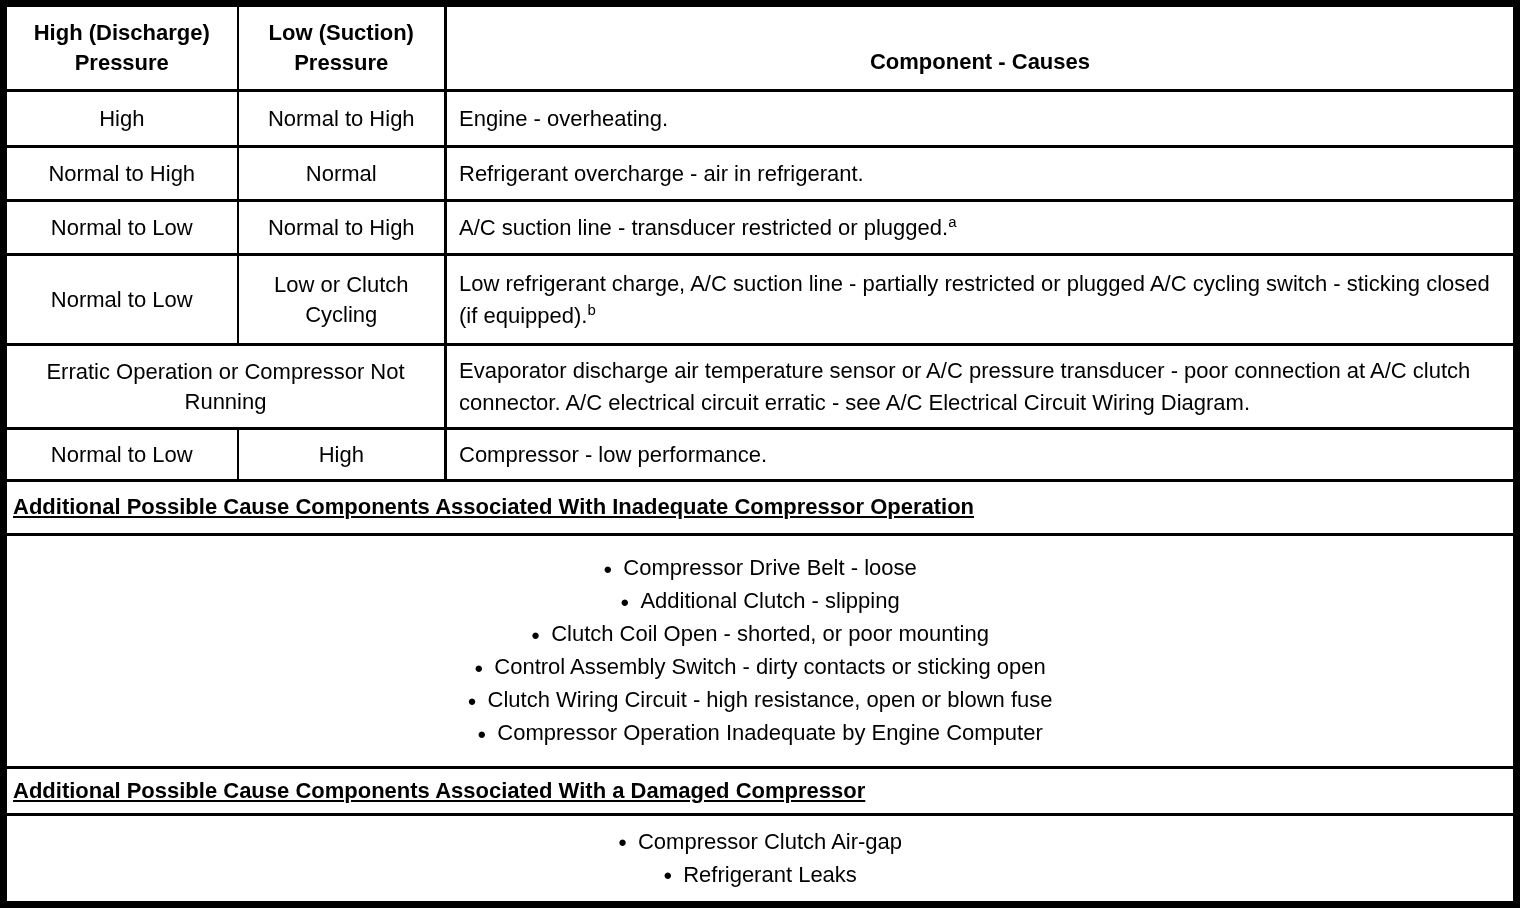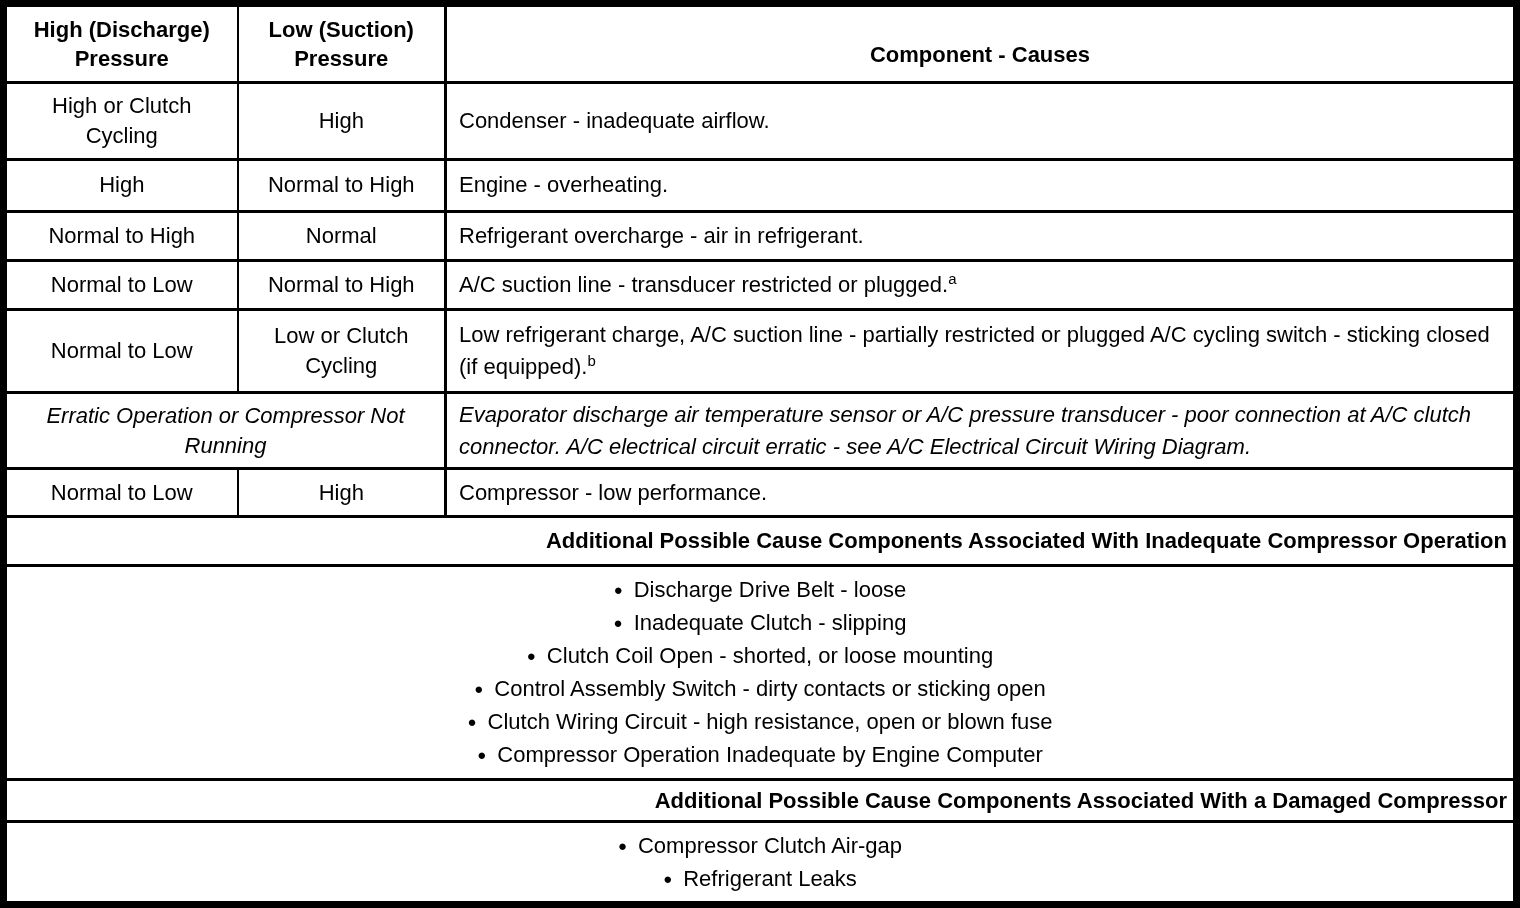--- a/index.html
+++ b/index.html
@@ -50,22 +50,23 @@
     line-height: 1.35;
   }
   td.cause {
     text-align: left;
     vertical-align: middle;
     padding: 2px 12px;
     line-height: 1.45;
   }
   td.section-title {
     font-weight: bold;
-    text-align: right;
-    vertical-align: middle;
+    text-align: left;
+    vertical-align: middle;
+    text-decoration: underline;
   }
   td.bullets-cell {
     vertical-align: middle;
     padding: 4px 0;
   }
   .bullet-line {
     display: flex;
     justify-content: center;
     align-items: center;
     height: 33px;
@@ -80,21 +81,21 @@
     vertical-align: super;
     line-height: 0;
   }
   
   tr.r-head  { height: 78px; }
   tr.r1 { height: 75px; }
   tr.r2 { height: 51px; }
   tr.r3 { height: 48px; }
   tr.r4 { height: 49px; }
   tr.r5 { height: 81px; }
-  tr.r6 { height: 75px; font-style: italic; }
+  tr.r6 { height: 75px; }
   tr.r7 { height: 47px; }
   tr.rsA { height: 48px; }
   tr.rbA { height: 210px; }
   tr.rsB { height: 42px; }
   tr.rbB { height: 81px; }
 </style>
 </head>
 <body>
 
 <table class="doc-table">
@@ -104,25 +105,20 @@
     <col>
   </colgroup>
 
   <tbody>
       <tr class="r-head">
     <th class="c1">High (Discharge) Pressure</th>
     <th class="c2">Low (Suction) Pressure</th>
     <th class="causes-th">Component - Causes</th>
   </tr>
 
-  <tr class="r1">
-    <td class="center c1">High or Clutch Cycling</td>
-    <td class="center c2">High</td>
-    <td class="cause"><span>Condenser - inadequate airflow.</span><sup class="fnote"></sup></td>
-  </tr>
 
   <tr class="r2">
     <td class="center c1">High</td>
     <td class="center c2">Normal to High</td>
     <td class="cause"><span>Engine - overheating.</span><sup class="fnote"></sup></td>
   </tr>
 
   <tr class="r3">
     <td class="center c1">Normal to High</td>
     <td class="center c2">Normal</td>
@@ -153,29 +149,29 @@
   </tr>
 
   <tr class="rsA">
     <td class="section-title" colspan="3">Additional Possible Cause Components Associated With Inadequate Compressor Operation</td>
   </tr>
 
   <tr class="rbA">
     <td class="bullets-cell" colspan="3">
       <div class="bullet-line">
             <span class="bullet-glyph">●</span>
-            <span>Discharge Drive Belt - loose</span>
-          </div>
-      <div class="bullet-line">
-            <span class="bullet-glyph">●</span>
-            <span>Inadequate Clutch - slipping</span>
-          </div>
-      <div class="bullet-line">
-            <span class="bullet-glyph">●</span>
-            <span>Clutch Coil Open - shorted, or loose mounting</span>
+            <span>Compressor Drive Belt - loose</span>
+          </div>
+      <div class="bullet-line">
+            <span class="bullet-glyph">●</span>
+            <span>Additional Clutch - slipping</span>
+          </div>
+      <div class="bullet-line">
+            <span class="bullet-glyph">●</span>
+            <span>Clutch Coil Open - shorted, or poor mounting</span>
           </div>
       <div class="bullet-line">
             <span class="bullet-glyph">●</span>
             <span>Control Assembly Switch - dirty contacts or sticking open</span>
           </div>
       <div class="bullet-line">
             <span class="bullet-glyph">●</span>
             <span>Clutch Wiring Circuit - high resistance, open or blown fuse</span>
           </div>
       <div class="bullet-line">

